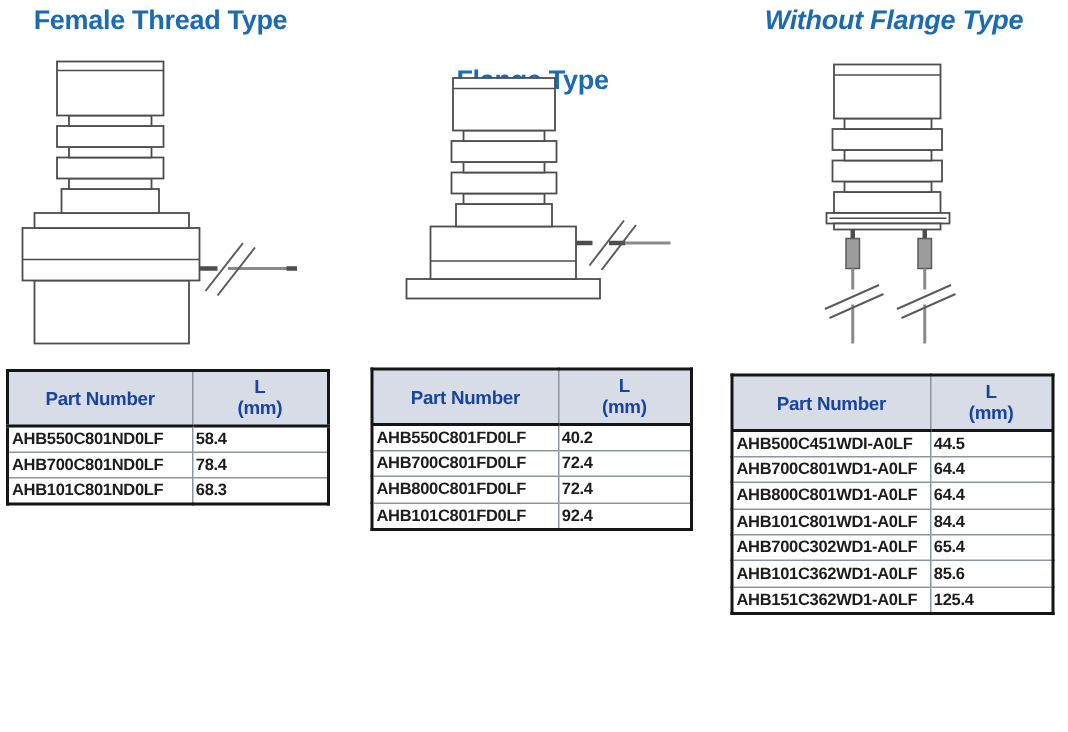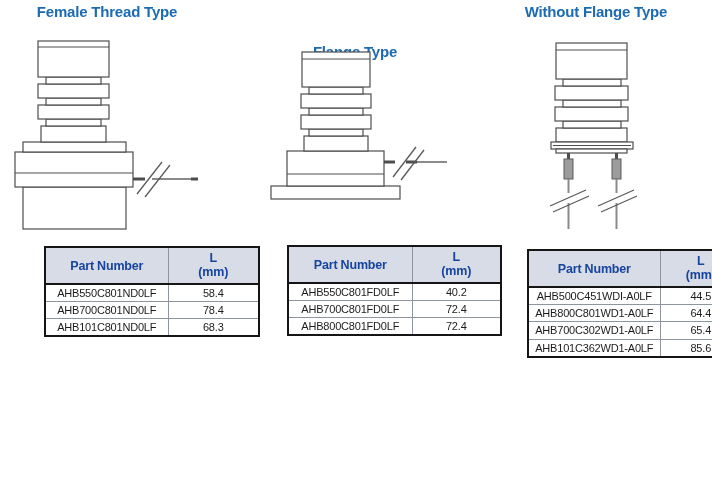--- a/index.html
+++ b/index.html
@@ -9,42 +9,41 @@
     position: relative;
     width: 712px;
     height: 488px;
     background: #ffffff;
     overflow: hidden;
   }
   .type-title {
     position: absolute;
     top: 3px;
     font-weight: bold;
-    font-size: 15px;
+    font-size: 18px;
     color: #1c6bb2;
     text-align: center;
     letter-spacing: -0.2px;
     white-space: nowrap;
   }
   #title-1 { left: 0px;   width: 214px; }
   #title-2 { left: 245px; width: 220px; margin-top: 40px; }
-  #title-3 { left: 485px; width: 222px; }
+  #title-3 { left: 485px; width: 222px; font-style: italic; }
 
   .diagram-svg { position: absolute; top: 30px; width: 230px; height: 210px; }
   #diagram-1 { left: 0px; }
   #diagram-2 { left: 240px; }
   #diagram-3 { left: 482px; }
 
   .spec-table {
     position: absolute;
     border-collapse: collapse;
     table-layout: fixed;
     background: #ffffff;
     border: 2px solid #151515;
-    margin-left: 40px;
   }
   #table-1 { left: 4px;   top: 246px; width: 216px; }
   #table-2 { left: 247px; top: 245px; width: 215px; }
   #table-3 { left: 487px; top: 249px; width: 216px; }
 
   .spec-table th {
     background: #d7dce6;
     color: #17449e;
     font-weight: bold;
     font-size: 12.5px;
@@ -52,24 +51,23 @@
     border-bottom: 2px solid #151515;
     height: 37px;
     text-align: center;
     vertical-align: middle;
     letter-spacing: -0.2px;
     padding: 0;
   }
   .spec-table th .hline { display: block; line-height: 1.1; }
   .spec-table td {
     border: 1px solid #8f959e;
-    font-weight: normal;
+    font-weight: bold;
     font-size: 11px;
     color: #1c1c1c;
-    text-align: center;
     vertical-align: middle;
     height: 17.4px;
     letter-spacing: -0.2px;
     padding: 0 2px;
     white-space: nowrap;
     overflow: hidden;
   }
   #table-1 .col-l { width: 91px; }
   #table-2 .col-l { width: 89px; }
   #table-3 .col-l { width: 82px; }
@@ -229,46 +227,62 @@
         <td>40.2</td>
       </tr>
       <tr>
         <td>AHB700C801FD0LF</td>
         <td>72.4</td>
       </tr>
       <tr>
         <td>AHB800C801FD0LF</td>
         <td>72.4</td>
       </tr>
+      <tr>
+        <td>AHB101C801FD0LF</td>
+        <td>92.4</td>
+      </tr>
     </tbody>
   </table>
 
   <table class="spec-table" id="table-3">
     <thead>
       <tr>
         <th class="col-part">Part Number</th>
         <th class="col-l">
           <span class="hline">L</span>
           <span class="hline">(mm)</span>
         </th>
       </tr>
     </thead>
     <tbody>
       <tr>
         <td>AHB500C451WDI-A0LF</td>
         <td>44.5</td>
       </tr>
       <tr>
+        <td>AHB700C801WD1-A0LF</td>
+        <td>64.4</td>
+      </tr>
+      <tr>
         <td>AHB800C801WD1-A0LF</td>
         <td>64.4</td>
       </tr>
       <tr>
+        <td>AHB101C801WD1-A0LF</td>
+        <td>84.4</td>
+      </tr>
+      <tr>
         <td>AHB700C302WD1-A0LF</td>
         <td>65.4</td>
       </tr>
       <tr>
         <td>AHB101C362WD1-A0LF</td>
         <td>85.6</td>
       </tr>
+      <tr>
+        <td>AHB151C362WD1-A0LF</td>
+        <td>125.4</td>
+      </tr>
     </tbody>
   </table>
 
 </div>
 
 </body></html>

